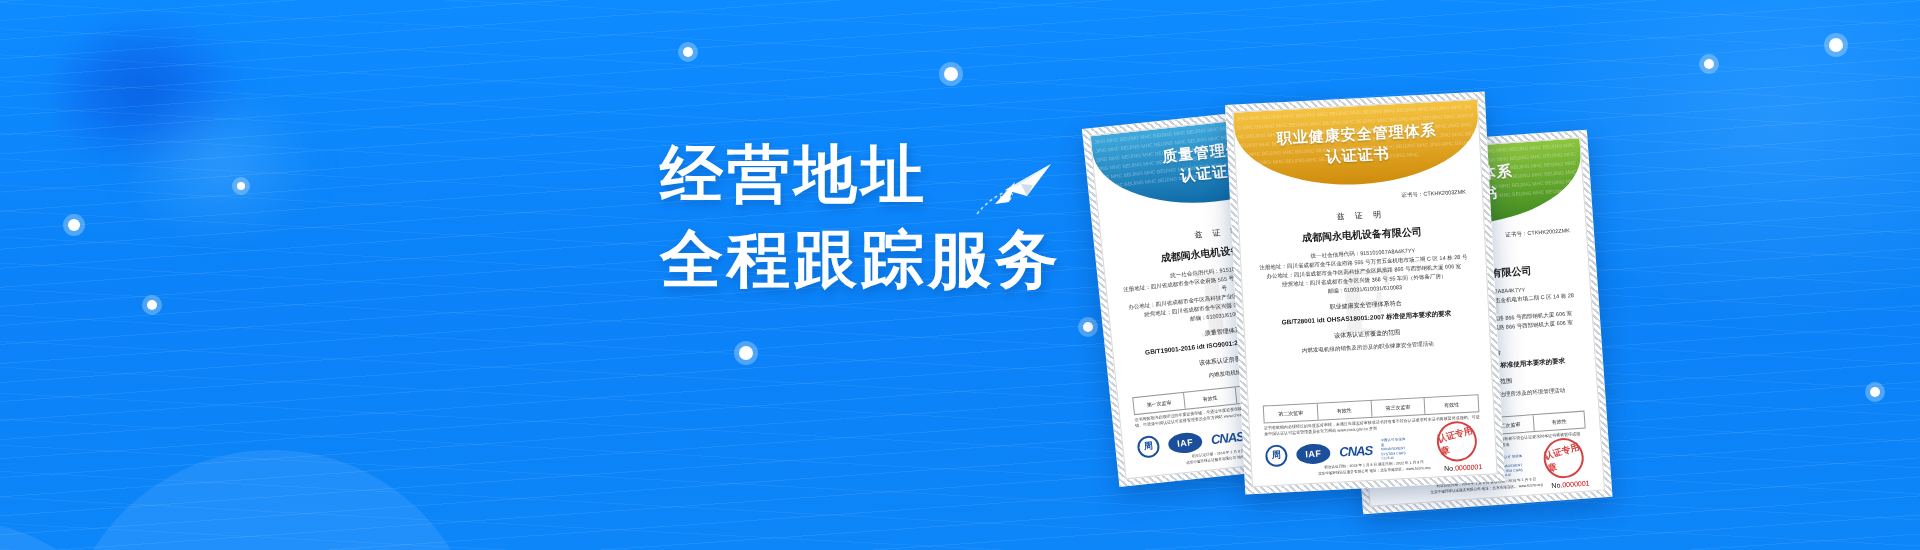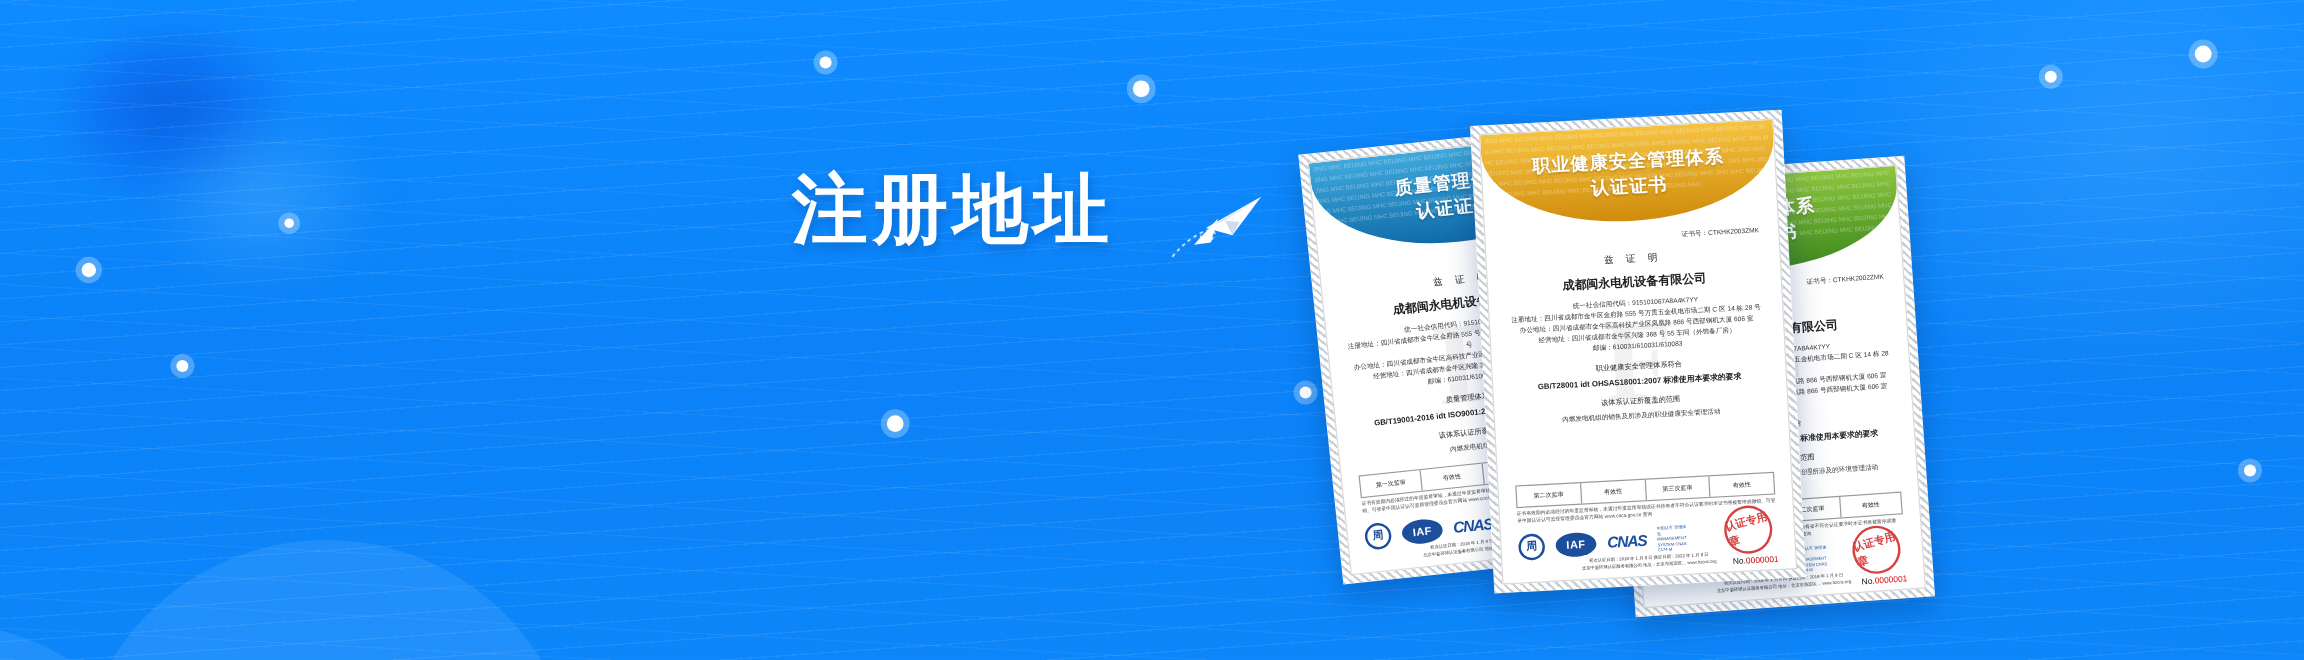--- a/index.html
+++ b/index.html
@@ -263,21 +263,22 @@
       <div class="dot" style="left: 147px; top: 300px; width: 10px; height: 10px;"></div>
       <div class="dot" style="left: 739px; top: 346px; width: 14px; height: 14px;"></div>
       <div class="dot" style="left: 1083px; top: 322px; width: 10px; height: 10px;"></div>
       <div class="dot" style="left: 1704px; top: 59px; width: 10px; height: 10px;"></div>
       <div class="dot" style="left: 1829px; top: 38px; width: 14px; height: 14px;"></div>
       <div class="dot" style="left: 1572px; top: 201px; width: 8px; height: 8px;"></div>
       <div class="dot" style="left: 1870px; top: 387px; width: 10px; height: 10px;"></div>
     </div>
 
   <div class="headline">
-    <div class="hl-line">注册地址</div>
+    <div class="hl-line">经营地址</div>
+    <div class="hl-line">全程跟踪服务</div>
   </div>
 
   <svg class="plane" viewBox="0 0 78 64">
     <path d="M2 62 C10 52 18 46 26 42 C34 38 40 40 36 46 C32 52 24 50 26 42" fill="none" stroke="#bcdcff" stroke-width="1.6" stroke-dasharray="3 3"></path>
     <path d="M30 38 L76 12 L52 44 Z" fill="#ffffff"></path>
     <path d="M30 38 L76 12 L46 32 Z" fill="#e4edf7"></path>
     <path d="M46 32 L52 44 L58 33 Z" fill="#cfdcea"></path>
     <path d="M20 52 L40 30 L34 50 Z" fill="#ffffff"></path>
     <path d="M20 52 L40 30 L28 44 Z" fill="#dfe9f4"></path>
   </svg>

